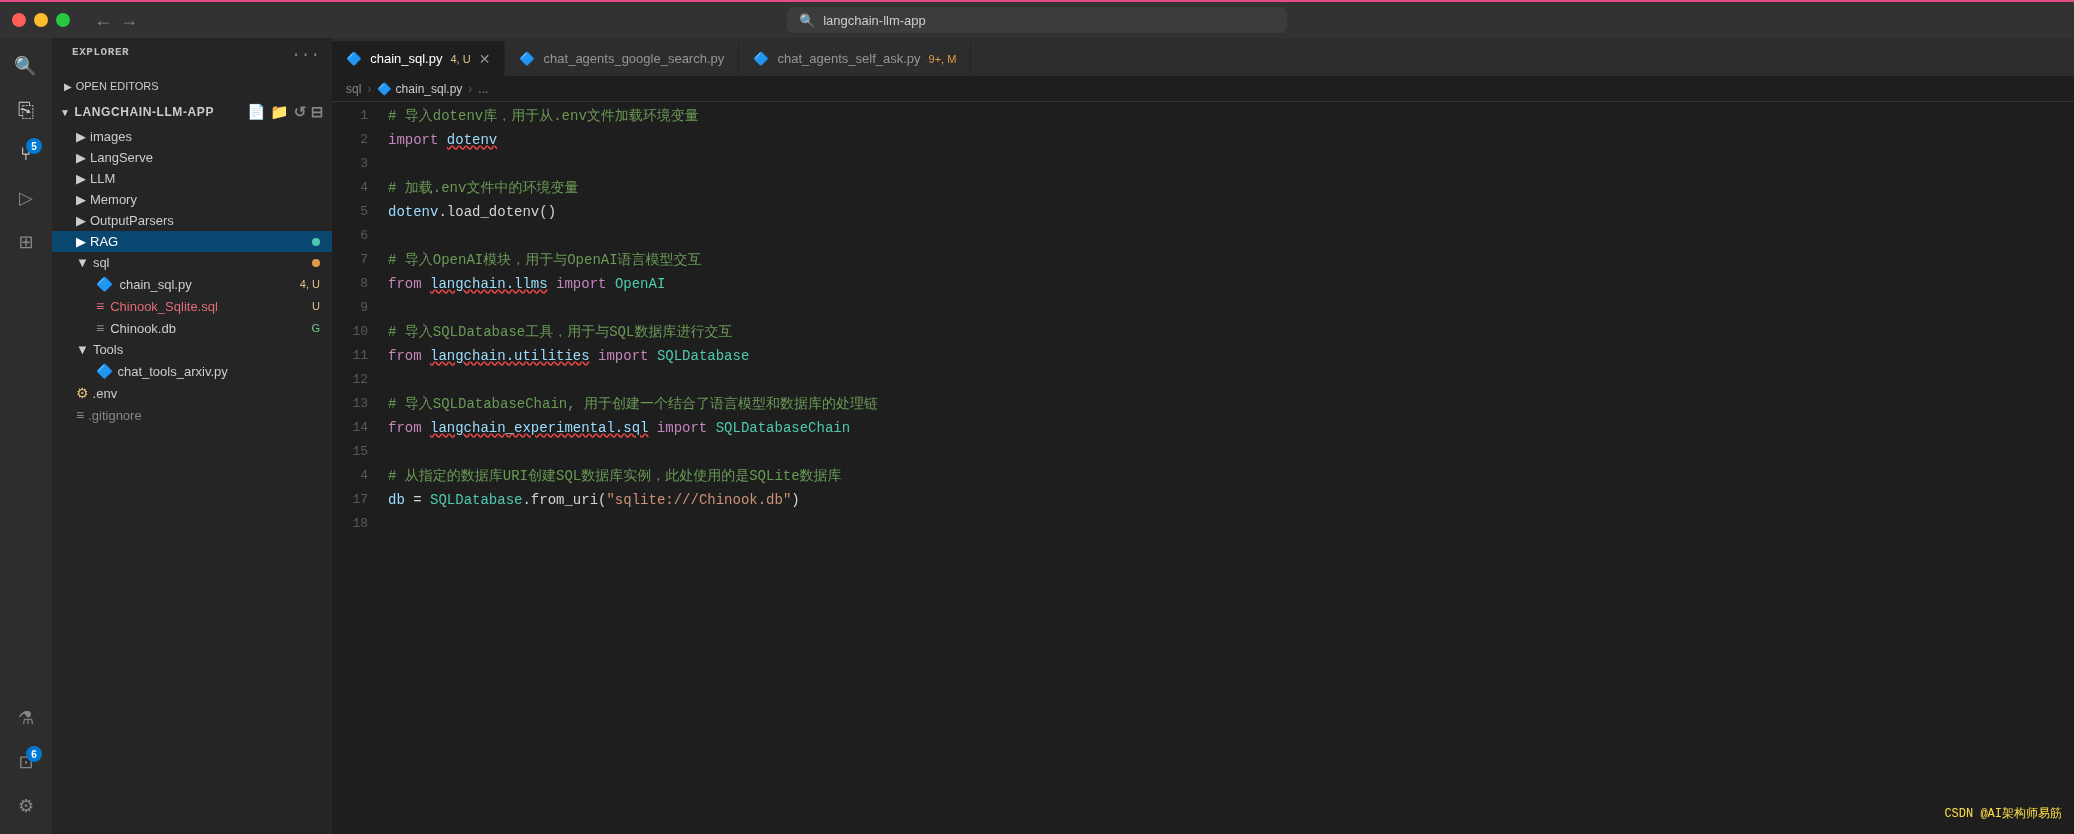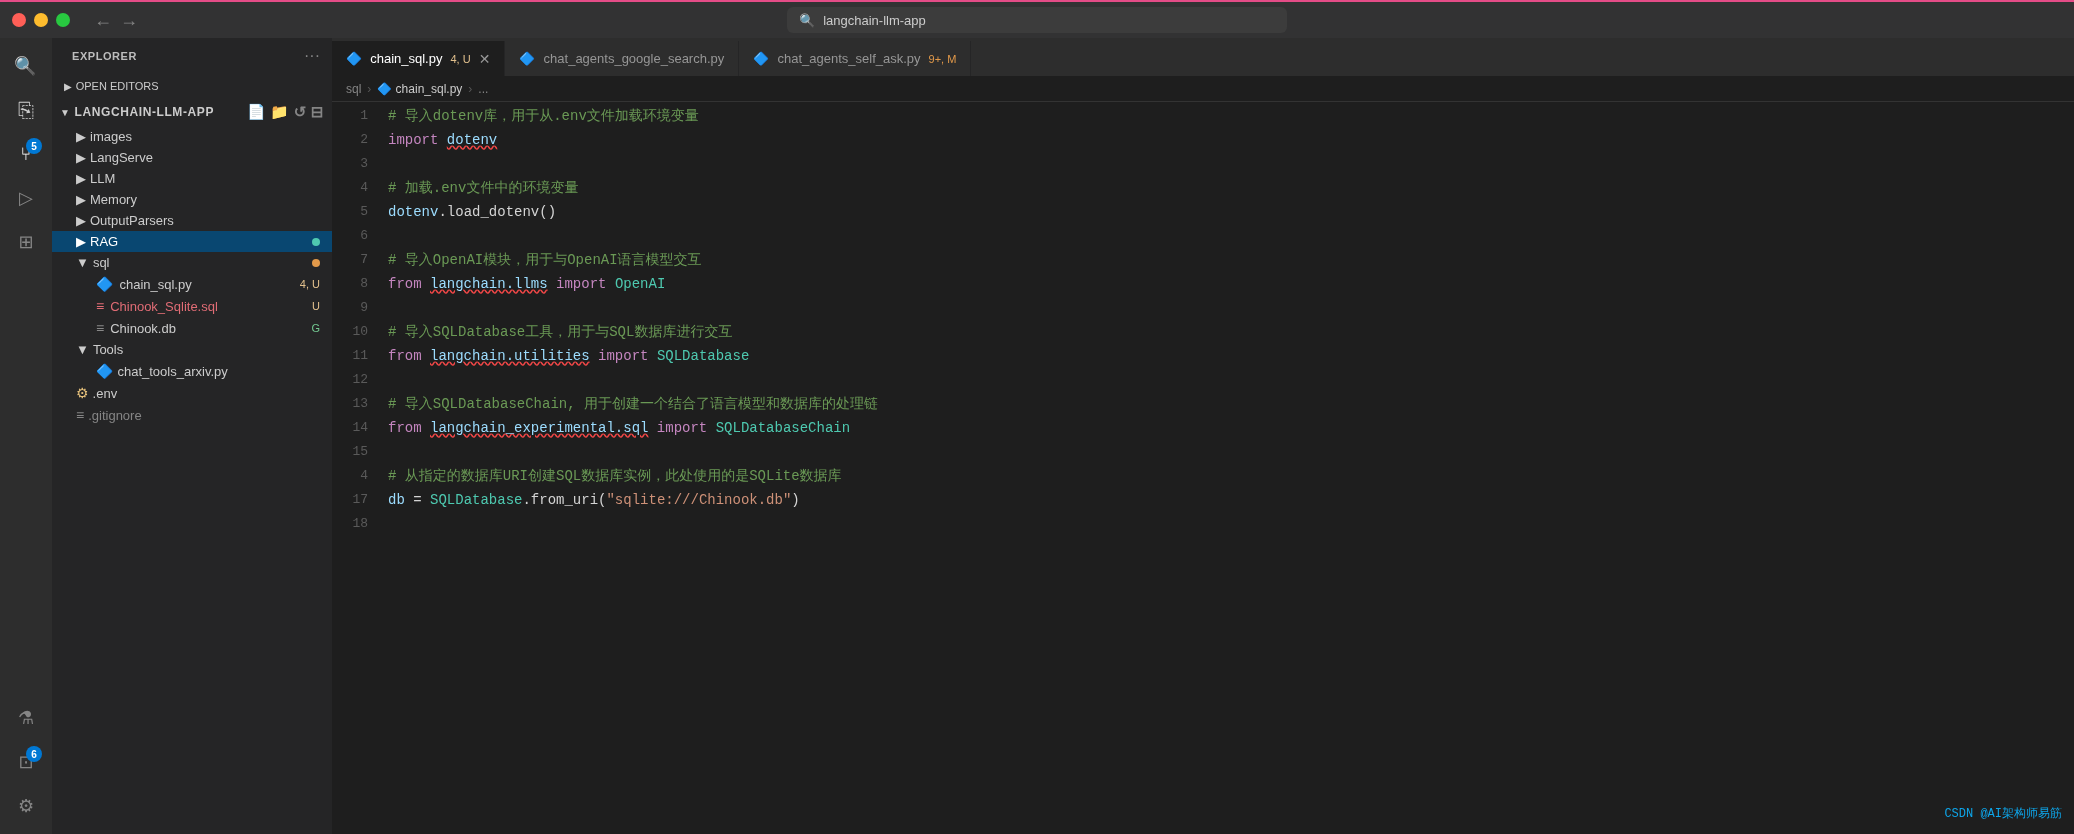--- a/index.html
+++ b/index.html
@@ -126,24 +126,24 @@
     .sidebar {
       width: 280px;
       background: #252526;
       display: flex;
       flex-direction: column;
       flex-shrink: 0;
       overflow: hidden;
     }
     .sidebar-header {
       display: flex;
-      align-items: center;
       justify-content: space-between;
       padding: 8px 12px 8px 20px;
       height: 36px;
+      font-family: Liberation Mono, monospace;
     }
     .sidebar-header-title {
       color: #bdbdbd;
       font-size: 11px;
       font-weight: 600;
       letter-spacing: 0.05em;
       text-transform: uppercase;
     }
     .sidebar-header-actions {
       display: flex;
@@ -326,21 +326,21 @@
     .c-string { color: #ce9178; }
     .c-builtin { color: #4ec9b0; }
     .c-var { color: #9cdcfe; }
     .c-text { color: #d4d4d4; }
 
     
     .watermark {
       position: absolute;
       bottom: 8px;
       right: 12px;
-      color: #0ea5e9;
+      color: #fde047;
       font-size: 12px;
     }
   </style>
 </head>
 <body>
 
 <div class="titlebar">
   <div class="traffic-lights">
     <div class="traffic-light tl-close"></div>
     <div class="traffic-light tl-min"></div>

